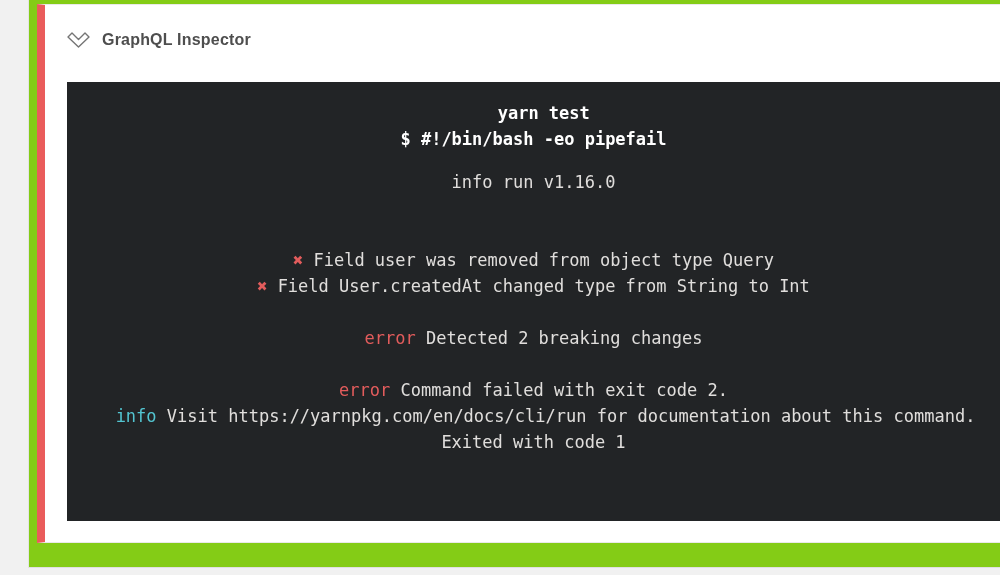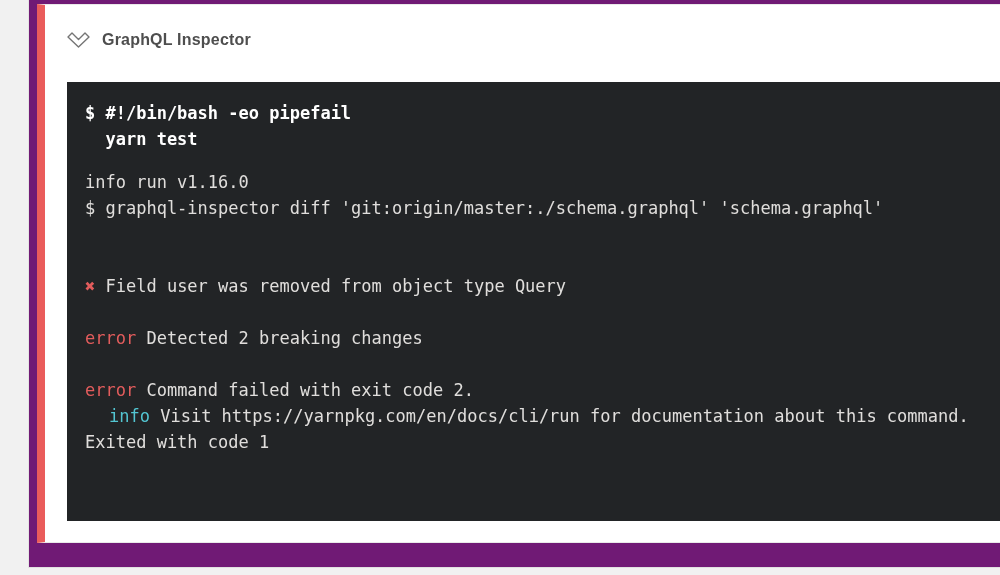--- a/index.html
+++ b/index.html
@@ -3,21 +3,21 @@
 <meta charset="utf-8">
 <style>
   * { margin:0; padding:0; box-sizing:border-box; }
   html,body { width:1000px; height:575px; overflow:hidden; }
   body { background:#f1f1f1; font-family:"Liberation Sans", sans-serif; }
 
   .stage { position:relative; width:1000px; height:575px; }
 
   .panel {
     position:absolute; left:28px; top:0; right:0; height:568px;
-    background:#701a75; border-left:1px solid #e4e4e4; border-bottom:1px solid #e0e0e0;
+    background:#84cc16; border-left:1px solid #e4e4e4; border-bottom:1px solid #e0e0e0;text-align:center;
   }
 
   .card {
     position:absolute; left:8px; top:4px; right:0; height:539px;
     background:#ffffff;
     border-top:1px solid #e9e9e9; border-bottom:1px solid #e9e9e9;
     border-left:8px solid #ea5c5b;
   }
 
   .card-header {
@@ -51,29 +51,29 @@
         <span class="chevron">
           <svg width="27" height="22" viewBox="0 0 27 22">
             <path d="M13.5 18 L3 8 L7 4 L13.5 10.5 L20 4 L24 8 Z" fill="none" stroke="#757575" stroke-width="1.4" stroke-linejoin="round"></path>
           </svg>
         </span>
         <span class="step-title">GraphQL Inspector</span>
       </div>
 
       <div class="terminal">
         <div class="cmd-block">
+          <div class="cmd-line">  yarn test</div>
           <div class="cmd-line">$ #!/bin/bash -eo pipefail</div>
-          <div class="cmd-line">  yarn test</div>
         </div>
         <div id="log-output">
             <div class="out-line"><span class="seg-plain">info run v1.16.0</span></div>
-            <div class="out-line"><span class="seg-plain">$ graphql-inspector diff 'git:origin/master:./schema.graphql' 'schema.graphql'</span></div>
             <div class="out-line">&nbsp;</div>
             <div class="out-line">&nbsp;</div>
             <div class="out-line"><span class="seg-red">✖</span><span class="seg-plain"> Field user was removed from object type Query</span></div>
+            <div class="out-line"><span class="seg-red">✖</span><span class="seg-plain"> Field User.createdAt changed type from String to Int</span></div>
             <div class="out-line">&nbsp;</div>
             <div class="out-line"><span class="seg-red">error</span><span class="seg-plain"> Detected 2 breaking changes</span></div>
             <div class="out-line">&nbsp;</div>
             <div class="out-line"><span class="seg-red">error</span><span class="seg-plain"> Command failed with exit code 2.</span></div>
             <div class="out-line"><span class="seg-cyan">info</span><span class="seg-plain"> Visit https://yarnpkg.com/en/docs/cli/run for documentation about this command.</span></div>
             <div class="out-line"><span class="seg-plain">Exited with code 1</span></div>
           </div>
       </div>
 
     </div>

